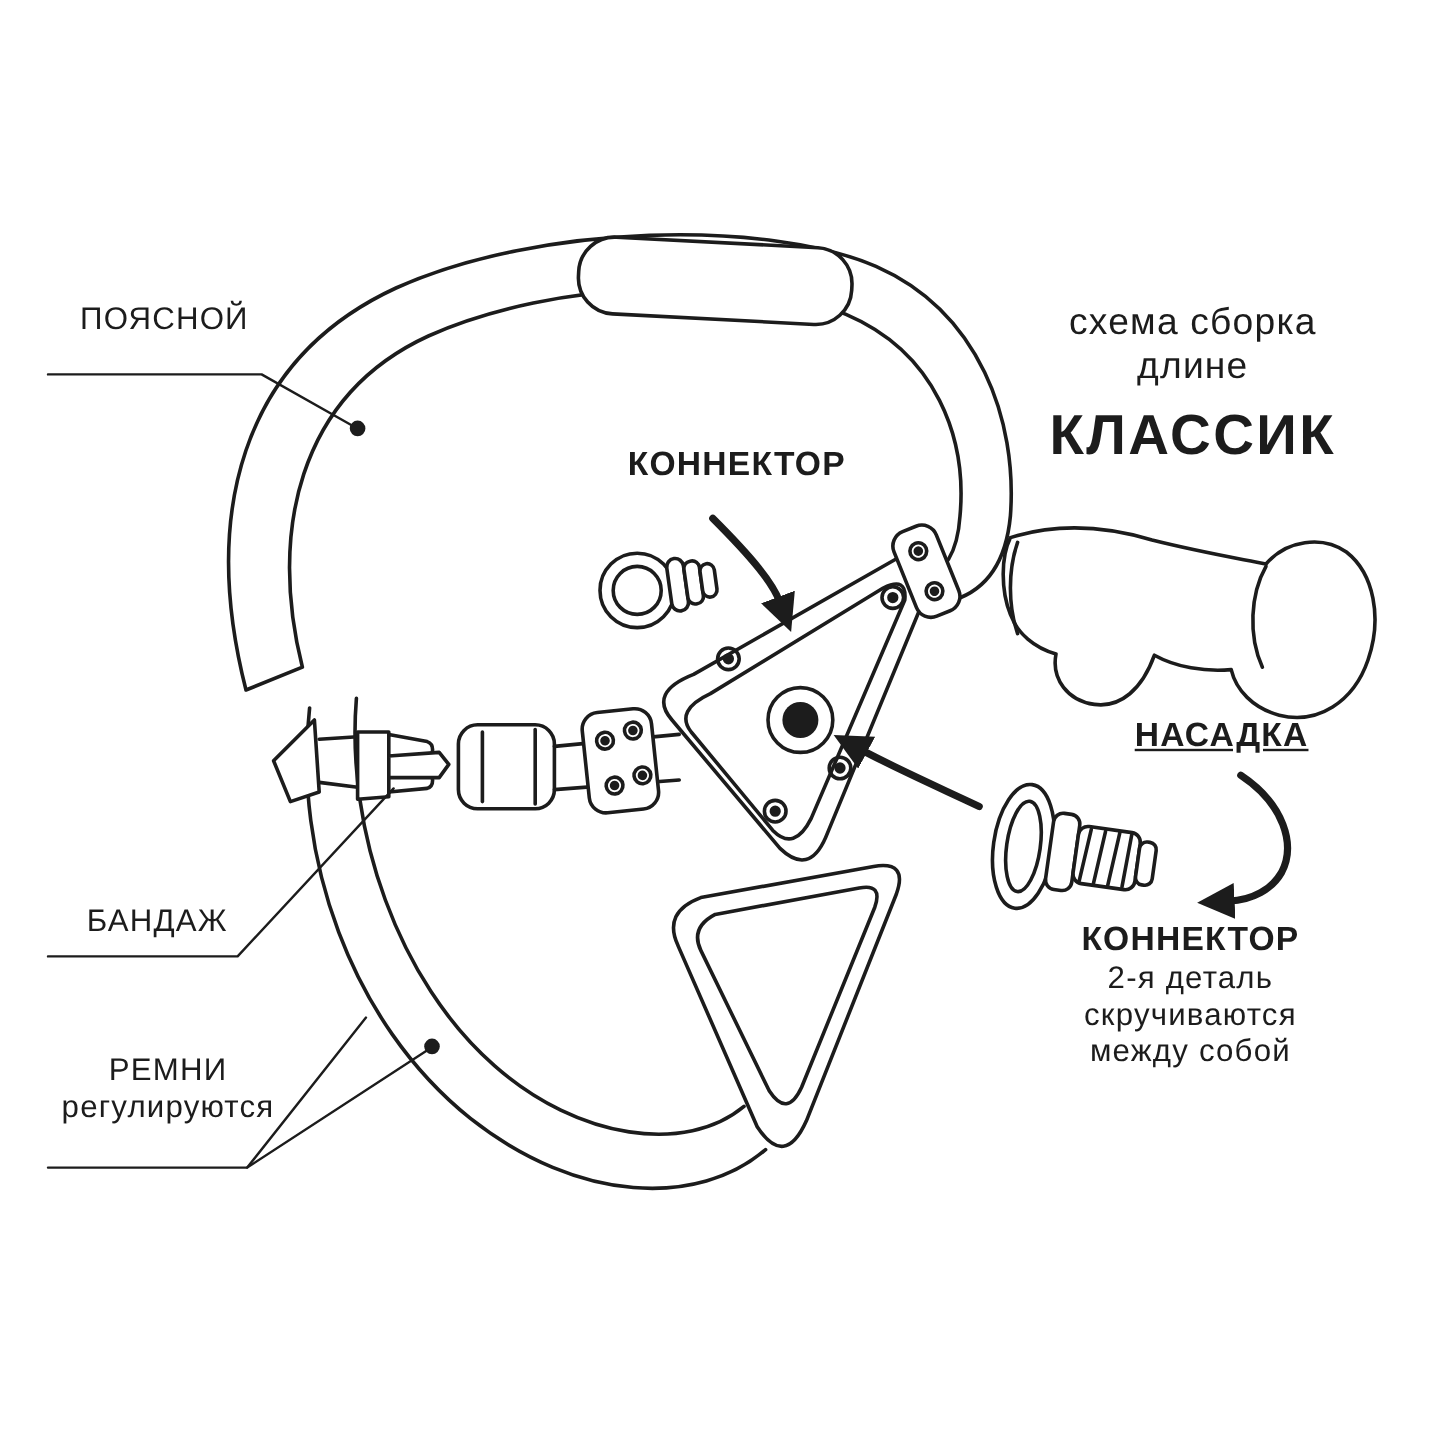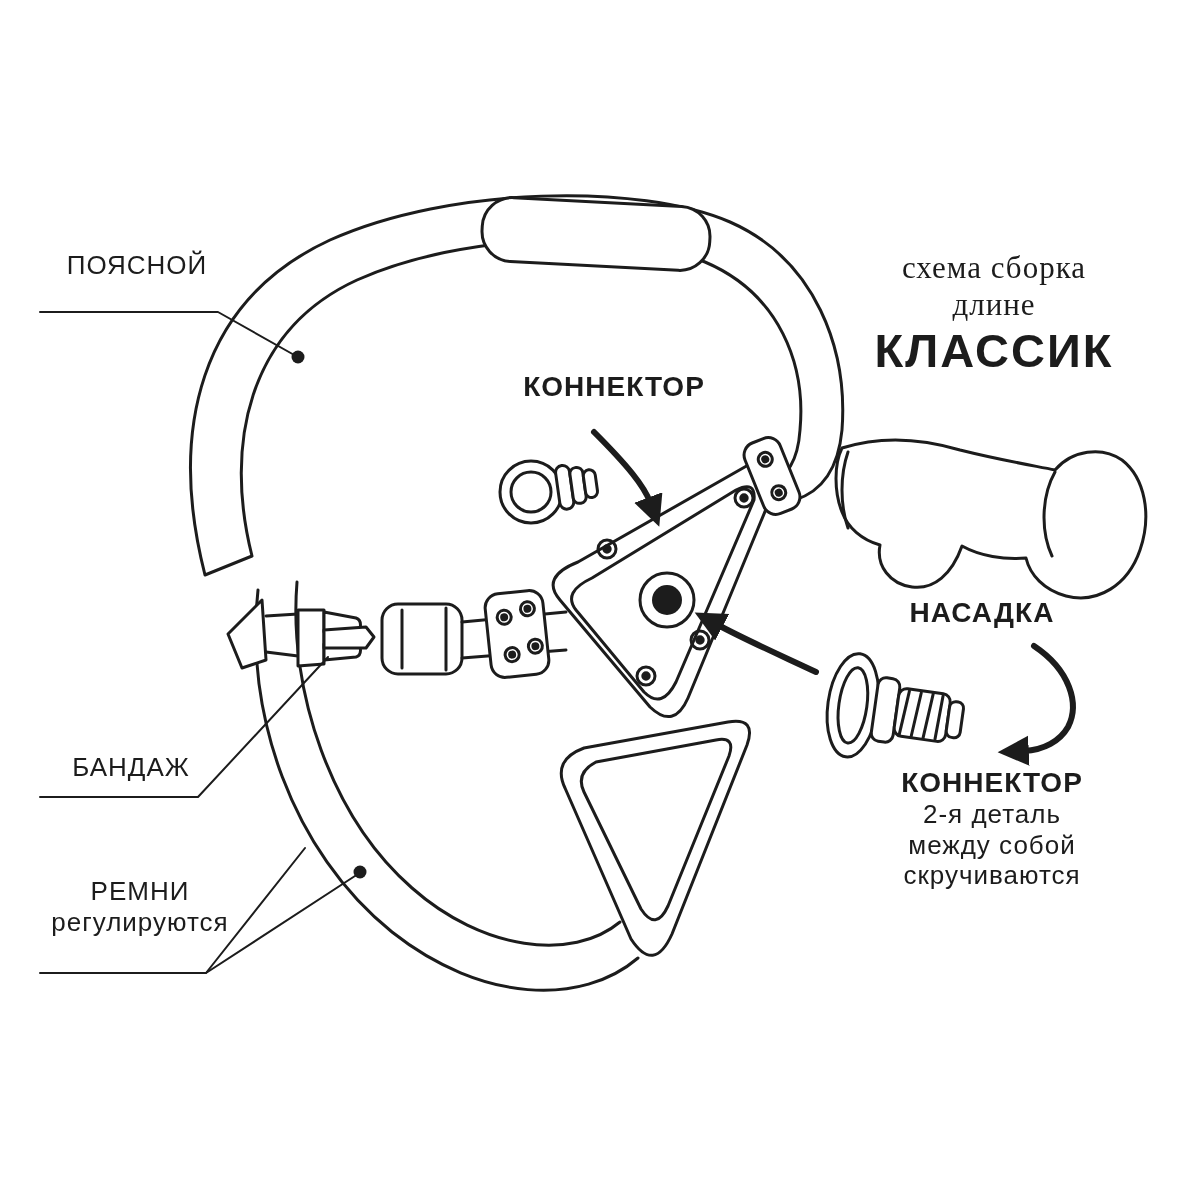--- a/index.html
+++ b/index.html
@@ -3,22 +3,22 @@
 <meta charset="utf-8">
 <style>
   * { margin:0; padding:0; box-sizing:border-box; }
   html,body { width:1200px; height:1200px; background:#ffffff; overflow:hidden; }
   body { font-family:"Liberation Sans", sans-serif; color:#1c1c1c; position:relative; }
   .stage { position:absolute; left:0; top:0; width:1200px; height:964px; }
   .stage svg { position:absolute; left:0; top:0; }
   .label { position:absolute; text-align:center; line-height:1.18; letter-spacing:1px; }
   .lbl-regular { font-size:26px; font-weight:400; }
   .lbl-bold { font-size:28px; font-weight:700; }
-  .title-small { font-size:31px; font-weight:400;font-family:Liberation Serif, serif; }
-  .title-big { font-size:47px; font-weight:700; letter-spacing:2px; margin-top:0; }
+  .title-small { font-size:31px; font-weight:400; }
+  .title-big { font-size:47px; font-weight:700; letter-spacing:2px; margin-top:11px; }
 </style>
 </head>
 <body>
 
 <div class="stage">
 
   <svg width="1200" height="1200" viewBox="0 0 1200 1200">
     <defs>
       <marker id="ah" markerWidth="6" markerHeight="6" refX="0.8" refY="2.5" orient="auto">
         <path d="M0,0 L5.2,2.5 L0,5 Z" fill="#1c1c1c"></path>
@@ -164,29 +164,29 @@
   <div class="label" style="left:848px; top:250px; width:292px;">
     <div class="title-small">схема сборка</div>
     <div class="title-small">длине</div>
     <div class="title-big">КЛАССИК</div>
   </div>
 
   <div class="label" style="left:502px; top:370px; width:224px;">
     <div class="lbl-bold">КОННЕКТОР</div>
   </div>
 
-  <div class="label" style="left:880px; top:596px; width:204px;">
+  <div class="label" style="left:916px; top:596px; width:204px;text-decoration:underline;">
     <div class="lbl-bold">НАСАДКА</div>
   </div>
 
   <div class="label" style="left:866px; top:766px; width:252px;">
     <div class="lbl-bold">КОННЕКТОР</div>
     <div class="lbl-regular">2-я деталь</div>
+    <div class="lbl-regular">скручиваются</div>
     <div class="lbl-regular">между собой</div>
-    <div class="lbl-regular">скручиваются</div>
   </div>
 
   <div class="label" style="left:46px; top:752px; width:170px;">
     <div class="lbl-regular">БАНДАЖ</div>
   </div>
 
   <div class="label" style="left:42px; top:876px; width:196px;">
     <div class="lbl-regular">РЕМНИ</div>
     <div class="lbl-regular">регулируются</div>
   </div>

